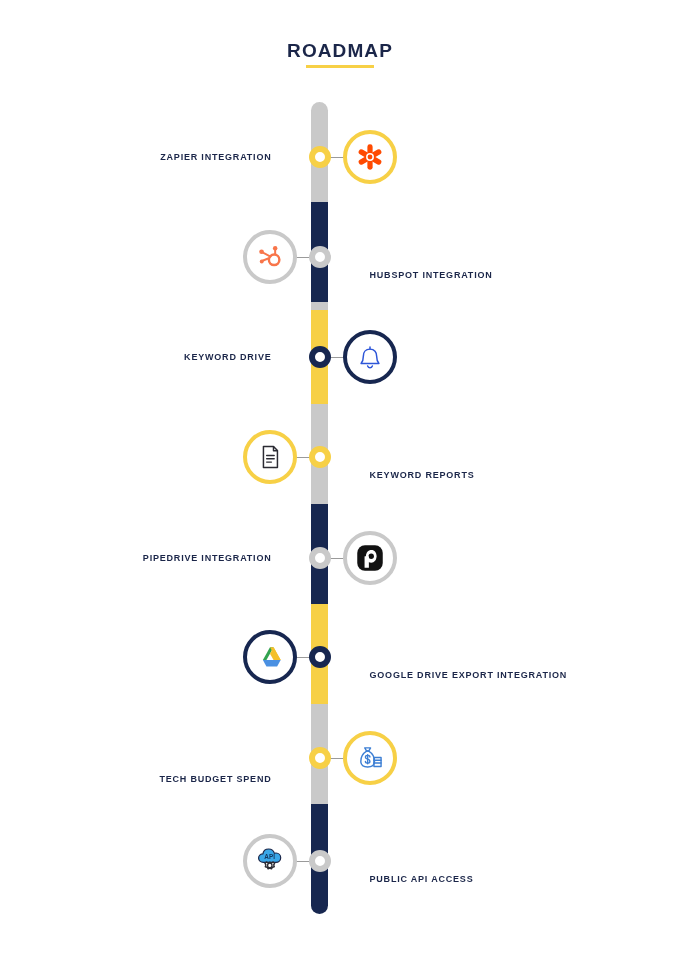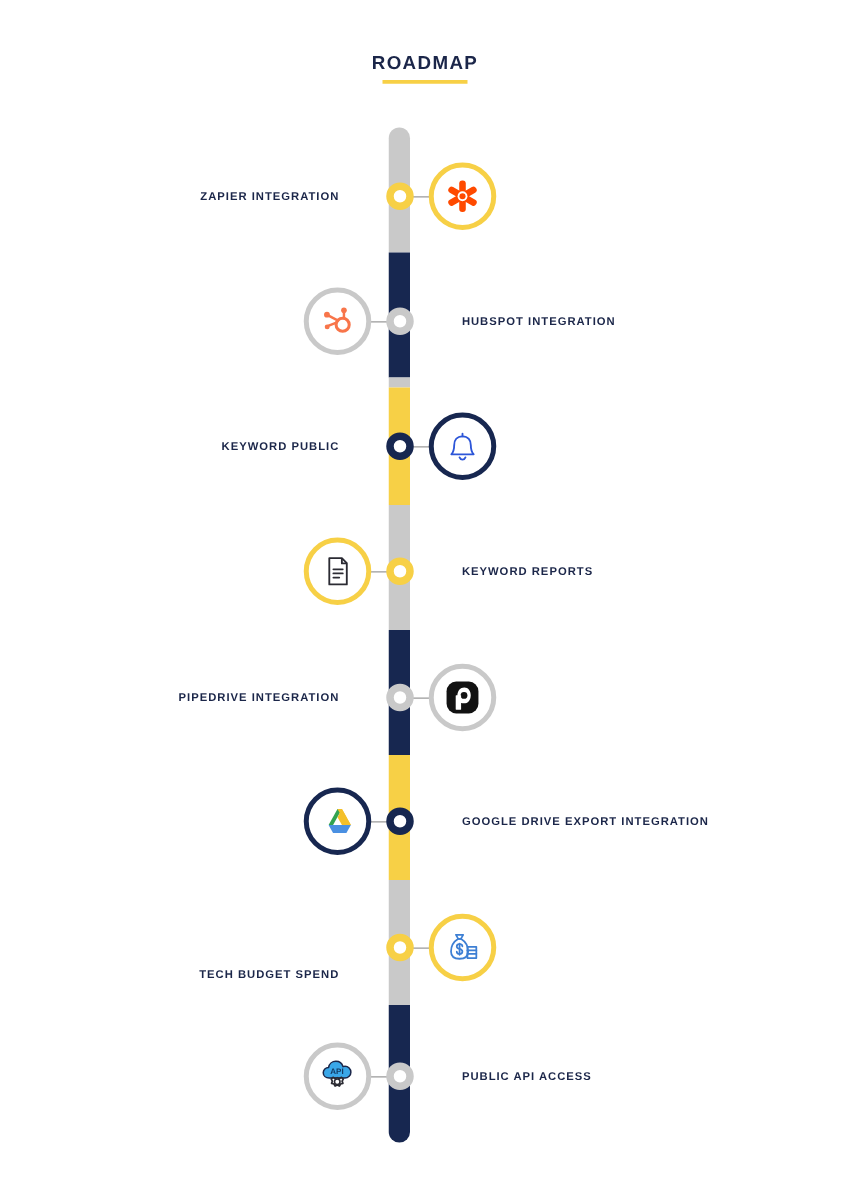--- a/index.html
+++ b/index.html
@@ -19,21 +19,21 @@
   
   #title-block {
     position: absolute;
     left: 0;
     top: 42px;
     width: 680px;
     text-align: center;
   }
   #page-title {
     display: inline-block;
-    font-size: 15px;
+    font-size: 19px;
     font-weight: bold;
     letter-spacing: 1.1px;
     color: #1b2649;
     line-height: 18px;
   }
   #title-underline {
     width: 68px;
     height: 3px;
     background: #f7d046;
     margin: 4px auto 0 auto;
@@ -101,21 +101,21 @@
   
   .item-label {
     position: absolute;
     font-size: 9px;
     font-weight: bold;
     letter-spacing: 0.8px;
     color: #1b2649;
     line-height: 12px;
     white-space: nowrap;
   }
-  .item-label.right { text-align: left; }
+  .item-label.right { text-align: left; margin-top: 18px; }
   .item-label.left  { text-align: right; }
 </style>
 </head>
 <body>
 
 <div id="title-block">
   <div id="page-title">ROADMAP</div>
   <div id="title-underline"></div>
 </div>
 
@@ -169,21 +169,21 @@
         <svg width="28" height="28" viewBox="0 0 32 32">
       <g fill="none" stroke="#2d56d8" stroke-width="1.7" stroke-linecap="round" stroke-linejoin="round">
         <path d="M16 4.6 L16 7"></path>
         <path d="M16 7 C10.8 7 8.4 10.6 8.4 15 C8.4 20 7 22 5.8 23.4 L26.2 23.4 C25 22 23.6 20 23.6 15 C23.6 10.6 21.2 7 16 7 Z"></path>
         <path d="M13.3 26.2 C13.8 27.5 14.8 28.2 16 28.2 C17.2 28.2 18.2 27.5 18.7 26.2"></path>
       </g>
     </svg>
       </span>
     </div>
     <div class="node navy" style="left: 308.5px; top: 346px;"></div>
-    <div class="item-label left" style="top: 351px; right: 408.5px;">KEYWORD PUBLIC</div>
+    <div class="item-label left" style="top: 351px; right: 408.5px;">KEYWORD DRIVE</div>
     <div class="connector" style="top: 457px; left: 277.5px; width: 34px;"></div>
     <div class="medallion yellow" style="left: 242.5px; top: 430px;">
       <span>
         <svg width="28" height="28" viewBox="0 0 32 32">
       <g fill="none" stroke="#2b2b33" stroke-width="1.7" stroke-linejoin="round">
         <path d="M8.5 4 L20 4 L24.5 8.6 L24.5 28 L8.5 28 Z"></path>
         <path d="M20 4 L20 8.8 L24.5 8.8"></path>
       </g>
       <g fill="none" stroke="#2b2b33" stroke-width="1.6" stroke-linecap="round">
         <path d="M12.2 14.2 L20.8 14.2"></path>

